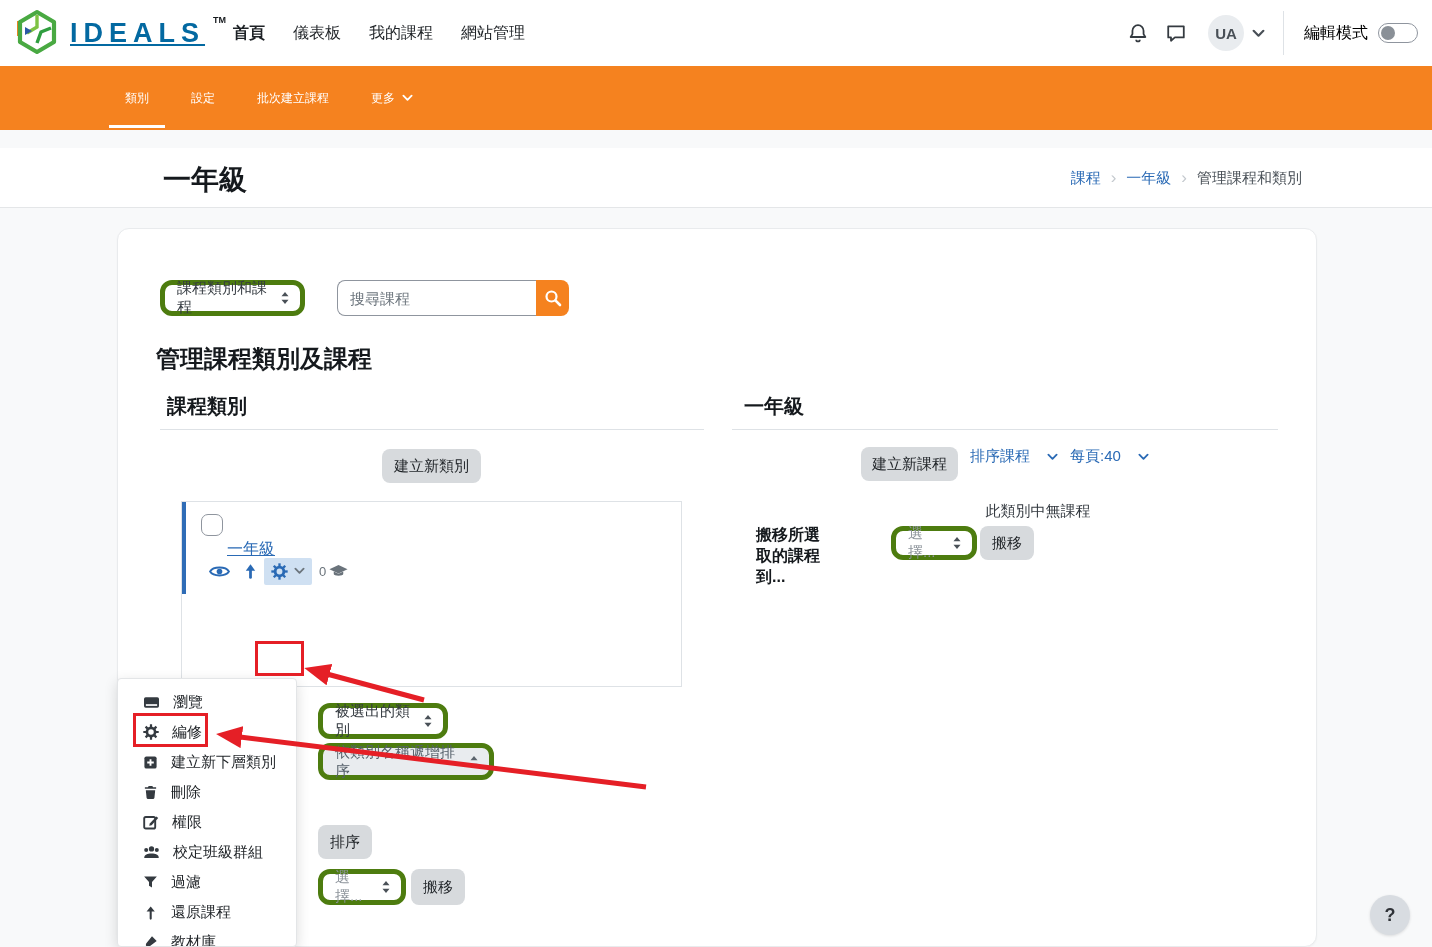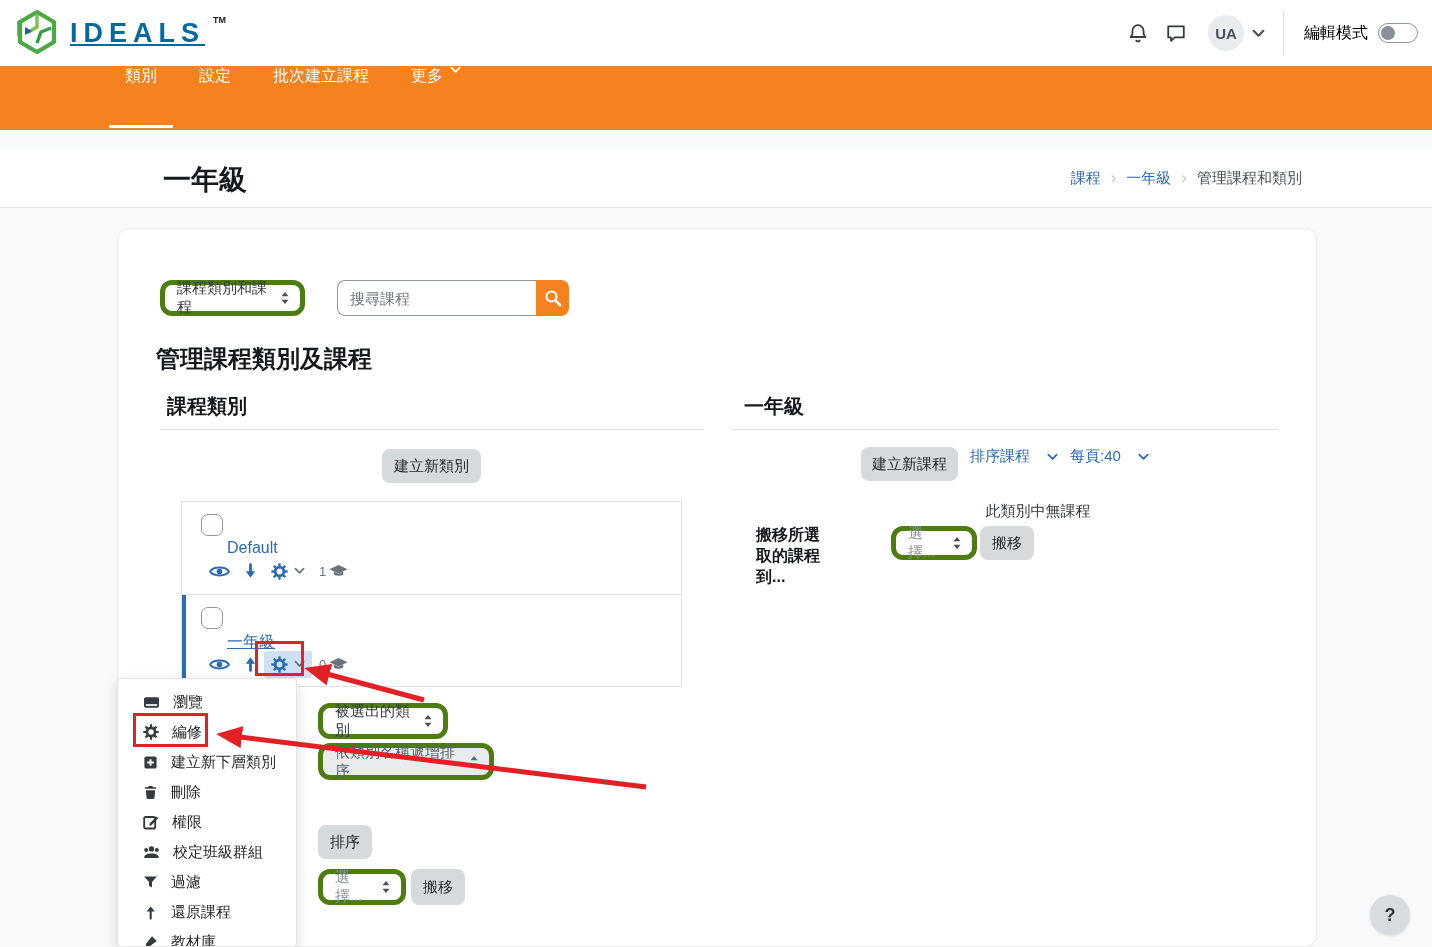--- a/index.html
+++ b/index.html
@@ -18,21 +18,21 @@
   .icon-btn { color:#343a40; display:flex; align-items:center; }
   .avatar { width:36px; height:36px; border-radius:50%; background:#e9ecef; color:#495057; font-size:15px; font-weight:bold; display:flex; align-items:center; justify-content:center; margin-left:22px; }
   .chev-gray { color:#495057; margin-left:8px; }
   .vdiv { width:1px; height:44px; background:#dee2e6; margin:0 20px 0 18px; }
   .editmode-label { font-size:16px; color:#000000; margin-right:10px; }
   .toggle { width:40px; height:20px; border:1px solid #8f959e; border-radius:10px; background:#fff; position:relative; cursor:pointer; }
   .toggle .knob { position:absolute; left:2px; top:2px; width:14px; height:14px; border-radius:50%; background:#8a9097; }
 
   
   .tabbar { position:absolute; left:0; top:66px; width:1432px; height:64px; background:#f5821f; display:flex; align-items:stretch; padding-left:104px; z-index:3; }
-  .tab { position:relative; display:flex; gap:7px; padding:0 16px; margin:0 5px; color:#fff; font-size:16px; cursor:pointer; }
+  .tab { position:relative; display:flex; align-items:center; gap:7px; padding:0 16px; margin:0 5px; color:#fff; font-size:12px; cursor:pointer; }
   .tab.active::after { content:""; position:absolute; left:0; right:0; bottom:2px; height:3px; background:#fff; }
 
   
   .titlebar { position:absolute; left:0; top:148px; width:1432px; height:60px; background:#fff; border-bottom:1px solid #e4e6e8; z-index:2; }
   .page-title { position:absolute; left:163px; top:13px; font-size:28px; font-weight:bold; color:#15191d; }
   .breadcrumb { position:absolute; right:130px; top:20px; display:flex; align-items:center; gap:10px; font-size:15px; }
   .crumb-link { color:#2a6ab5; cursor:pointer; }
   .crumb-sep { color:#c4c9ce; font-size:17px; }
   .crumb-current { color:#495057; }
 
@@ -182,20 +182,26 @@
       <svg width="46" height="46" viewBox="0 0 46 46">
         <rect x="3" y="12" width="3.4" height="15" fill="#f58220"></rect>
         <polygon points="23,3 40,13 40,33 23,43 6,33 6,13" fill="none" stroke="#49a942" stroke-width="4.2" stroke-linejoin="round"></polygon>
         <polyline points="23,6 23,18 13,24" stroke="#7ec242" stroke-width="3.4" fill="none"></polyline>
         <polyline points="37,19 27,23 23,34" stroke="#2f9e3f" stroke-width="3.4" fill="none"></polyline>
         <polygon points="11,18 18,22 11,26" fill="#2b59a5"></polygon>
       </svg>
       <span class="brand-text">IDEALS</span>
       <span class="brand-tm">TM</span>
     </div>
+    <nav class="topnav">
+      <span class="nav-item active">首頁</span>
+      <span class="nav-item">儀表板</span>
+      <span class="nav-item">我的課程</span>
+      <span class="nav-item">網站管理</span>
+    </nav>
     <div class="top-actions">
       <span class="icon-btn" style="margin-right:18px">
           <svg width="20" height="20" viewBox="0 0 18 18">
             <use href="#sym-bell"></use>
           </svg>
         </span>
       <span class="icon-btn">
           <svg width="20" height="20" viewBox="0 0 18 18">
             <use href="#sym-chat"></use>
           </svg>
@@ -257,46 +263,20 @@
     </button>
 
     <h2 class="h2">管理課程類別及課程</h2>
 
     <div class="panel-title" style="left:49px;top:164px;">課程類別</div>
     <div class="panel-rule" style="left:42px;top:200px;width:544px;"></div>
     <button class="btn abs" style="left:264px;top:220px;width:99px;height:34px;">建立新類別</button>
 
     <div class="listbox">
 
-      <div class="cat-row first">
-        <div class="cbx"></div>
-        <span class="cat-name">Default</span>
-        <div class="row-icons">
-          <svg class="blue" width="21" height="15" viewBox="0 0 20 14">
-              <use href="#sym-eye"></use>
-            </svg>
-          <svg class="blue" width="13" height="16" viewBox="0 0 12 15">
-              <use href="#sym-arrow-down"></use>
-            </svg>
-          <div class="gear-wrap">
-            <svg class="blue" width="17" height="17" viewBox="0 0 16 16">
-                <use href="#sym-gear"></use>
-              </svg>
-            <svg width="11" height="8" viewBox="0 0 12 8" style="color:#6c757d">
-                <use href="#sym-chevron"></use>
-              </svg>
-          </div>
-          <div class="count-wrap">
-            <span>1</span>
-            <svg width="19" height="14" viewBox="0 0 22 15">
-                <use href="#sym-cap"></use>
-              </svg>
-          </div>
-        </div>
-      </div>
 
       <div class="cat-row selected">
         <div class="cbx"></div>
         <span class="cat-name u">一年級</span>
         <div class="row-icons">
           <svg class="blue" width="21" height="15" viewBox="0 0 20 14">
               <use href="#sym-eye"></use>
             </svg>
           <svg class="blue" width="13" height="16" viewBox="0 0 12 15">
               <use href="#sym-arrow-up"></use>

